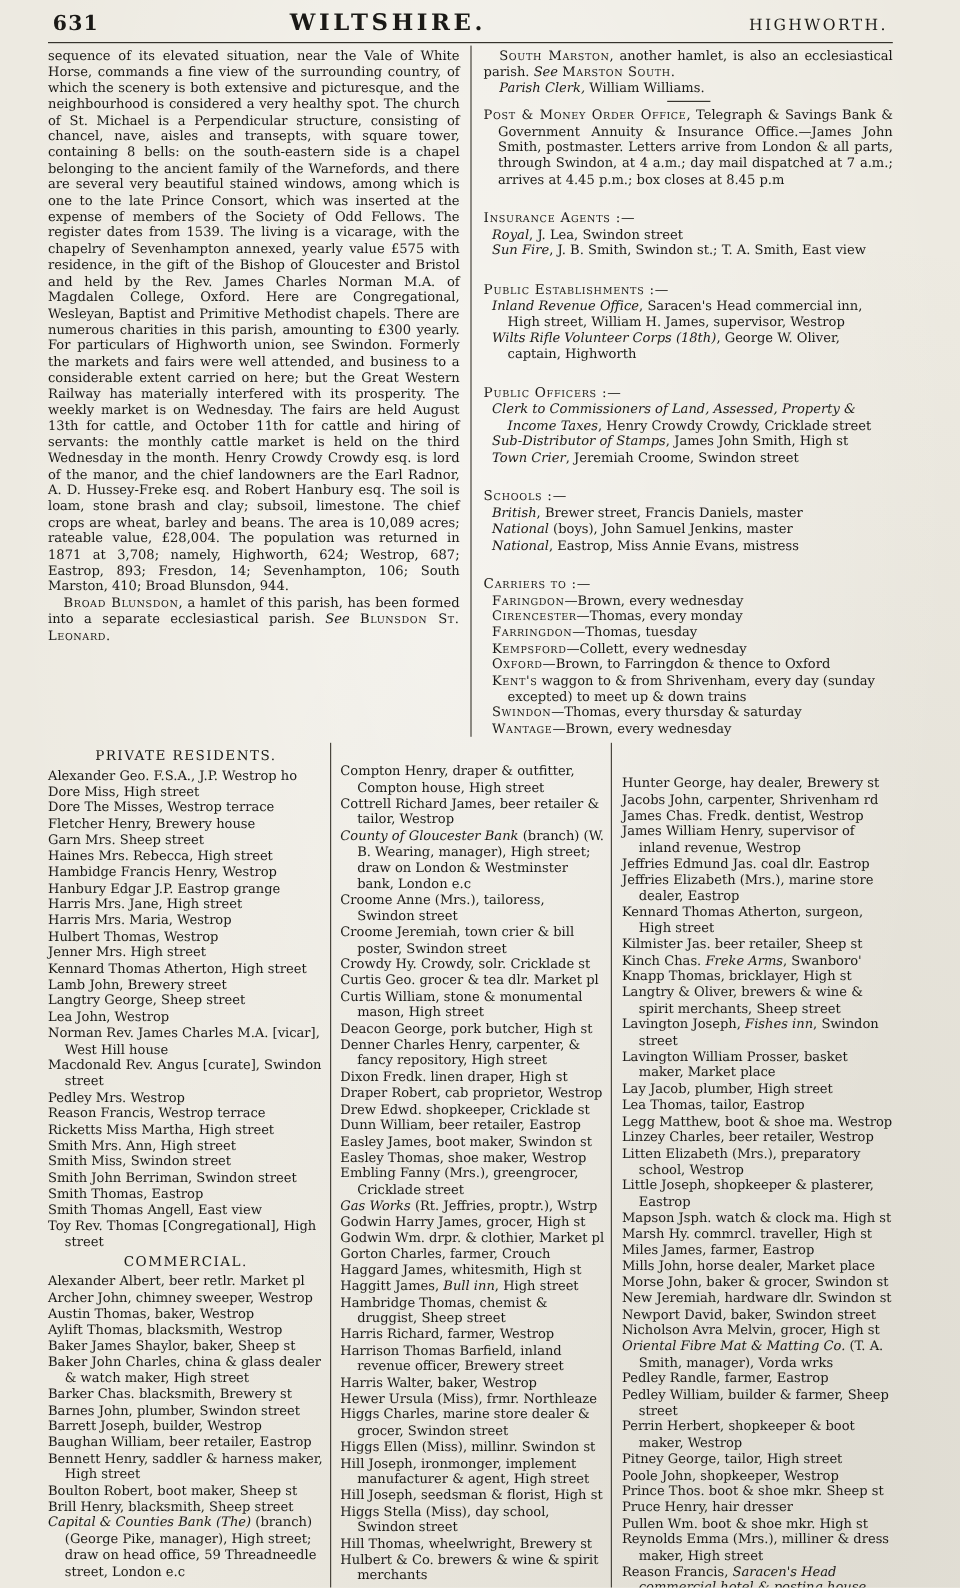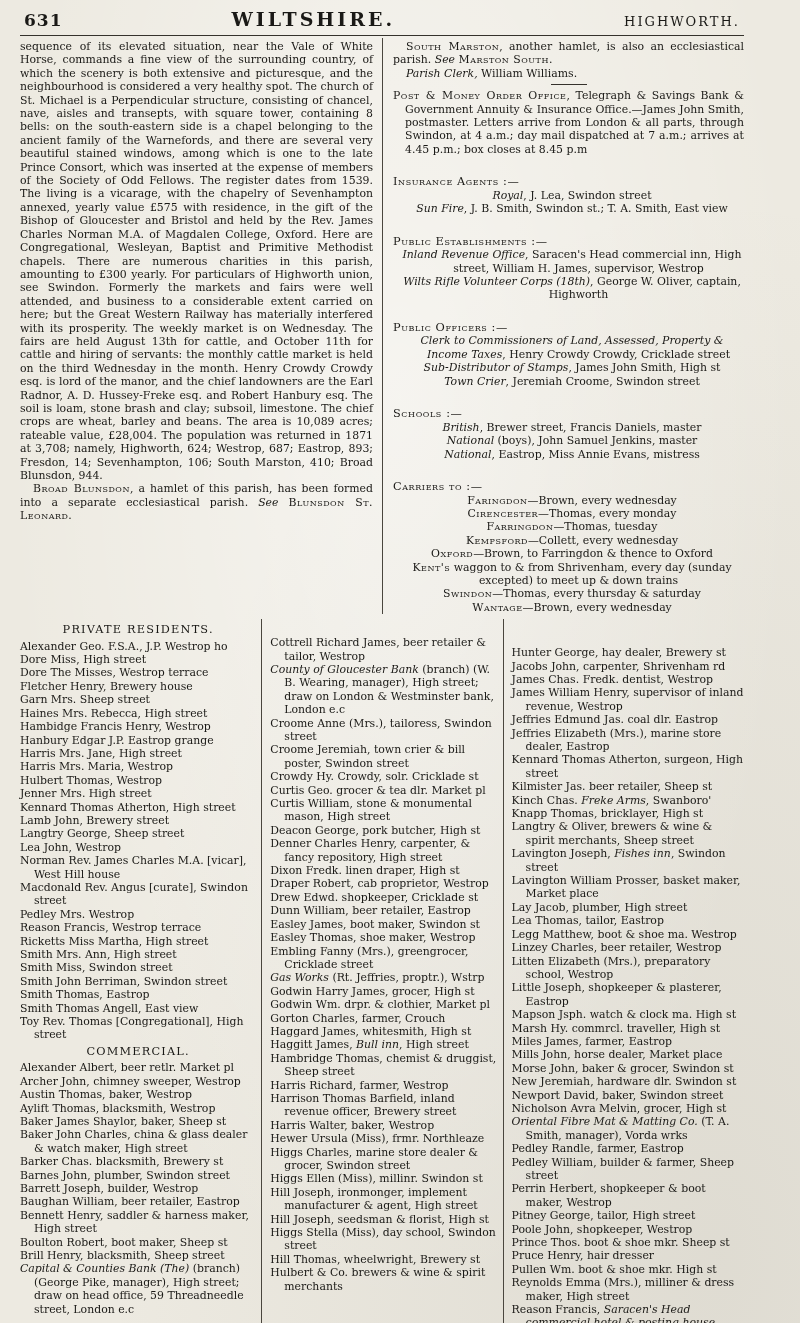--- a/index.html
+++ b/index.html
@@ -5,42 +5,42 @@
   * { box-sizing: border-box; }
   html, body { margin: 0; padding: 0; }
   body {
     width: 800px; height: 1323px; overflow: hidden;
     background: #edeae1;
     background-image: radial-gradient(ellipse at 50% 30%, rgba(255,255,255,.5), rgba(0,0,0,0) 70%),
                       radial-gradient(ellipse at 90% 95%, rgba(120,115,100,.12), rgba(0,0,0,0) 60%);
     color: #1a1916;
     font-family: "DejaVu Serif", "Liberation Serif", serif;
   }
-  .page { width: 768px; height: 1323px; padding: 6px 24px 8px 20px; }
+  .page { width: 768px; height: 1323px; padding: 6px 24px 8px 40px; }
 
   .hdr { display: flex; align-items: baseline; justify-content: space-between; padding: 2px 4px 0 4px; }
   .pageno { font-size: 17px; font-weight: bold; letter-spacing: 1px; }
   .county { font-size: 19px; font-weight: bold; letter-spacing: 3px; transform: translateX(-30px); }
   .place  { font-size: 13px; font-weight: normal; letter-spacing: 2px; }
   .headrule { border-top: 1.5px solid #35322c; margin: 5px 0 2px 0; }
 
   .topgrid { display: flex; min-height: 512px; }
   .tcol { width: 50%; }
   .tcol-l { padding: 2px 9px 0 0; }
   .tcol-r { border-left: 1px solid #4a463e; padding: 2px 0 0 10px; }
 
   p { margin: 0; font-size: 10.9px; line-height: 13.4px; text-align: justify; }
   .ind  { text-indent: 13px; }
   .hang { padding-left: 12px; text-indent: -12px; }
   .minirule { width: 36px; border-top: 1.2px solid #35322c; margin: 4px auto 4px auto; }
 
   .sec { margin-top: 19px; }
   .schead { font-size: 11.3px; line-height: 13.6px; font-variant: small-caps; letter-spacing: .6px; }
   .sec-entry, .entry { font-size: 10.9px; line-height: 13.4px; }
-  .sec-entry { margin-left: 7px; padding-left: 13px; text-indent: -13px; text-align: center; }
+  .sec-entry { margin-left: 7px; padding-left: 13px; text-indent: -13px; }
 
   .it { font-style: italic; }
   .sc { font-variant: small-caps; letter-spacing: .5px; }
 
   .listgrid { display: flex; margin-top: 5px; min-height: 760px; }
   .lcol { width: 33.33%; font-size: 11.1px; line-height: 14.5px; }
   .lcol-1 { padding: 1px 5px 0 0; }
   .lcol-2 { border-left: 1px solid #4a463e; padding: 17px 5px 0 8px; }
   .lcol-3 { border-left: 1px solid #4a463e; padding: 27px 0 0 8px; }
   .listhead { text-align: center; font-size: 11.3px; letter-spacing: 1.2px; margin: 3px 0 2px 0; }
@@ -164,20 +164,21 @@
           <div class="entry">Barrett Joseph, builder, Westrop</div>
           <div class="entry">Baughan William, beer retailer, Eastrop</div>
           <div class="entry">Bennett Henry, saddler &amp; harness maker, High street</div>
           <div class="entry">Boulton Robert, boot maker, Sheep st</div>
           <div class="entry">Brill Henry, blacksmith, Sheep street</div>
           <div class="entry"><span class="it">Capital &amp; Counties Bank (The)</span> (branch) (George Pike, manager), High street; draw on head office, 59 Threadneedle street, London e.c</div>
         </div>
     </div>
     <div class="lcol lcol-2">
       <div>
+          <div class="entry">Compton Henry, draper &amp; outfitter, Compton house, High street</div>
           <div class="entry">Cottrell Richard James, beer retailer &amp; tailor, Westrop</div>
           <div class="entry"><span class="it">County of Gloucester Bank</span> (branch) (W. B. Wearing, manager), High street; draw on London &amp; Westminster bank, London e.c</div>
           <div class="entry">Croome Anne (Mrs.), tailoress, Swindon street</div>
           <div class="entry">Croome Jeremiah, town crier &amp; bill poster, Swindon street</div>
           <div class="entry">Crowdy Hy. Crowdy, solr. Cricklade st</div>
           <div class="entry">Curtis Geo. grocer &amp; tea dlr. Market pl</div>
           <div class="entry">Curtis William, stone &amp; monumental mason, High street</div>
           <div class="entry">Deacon George, pork butcher, High st</div>
           <div class="entry">Denner Charles Henry, carpenter, &amp; fancy repository, High street</div>
           <div class="entry">Dixon Fredk. linen draper, High st</div>

